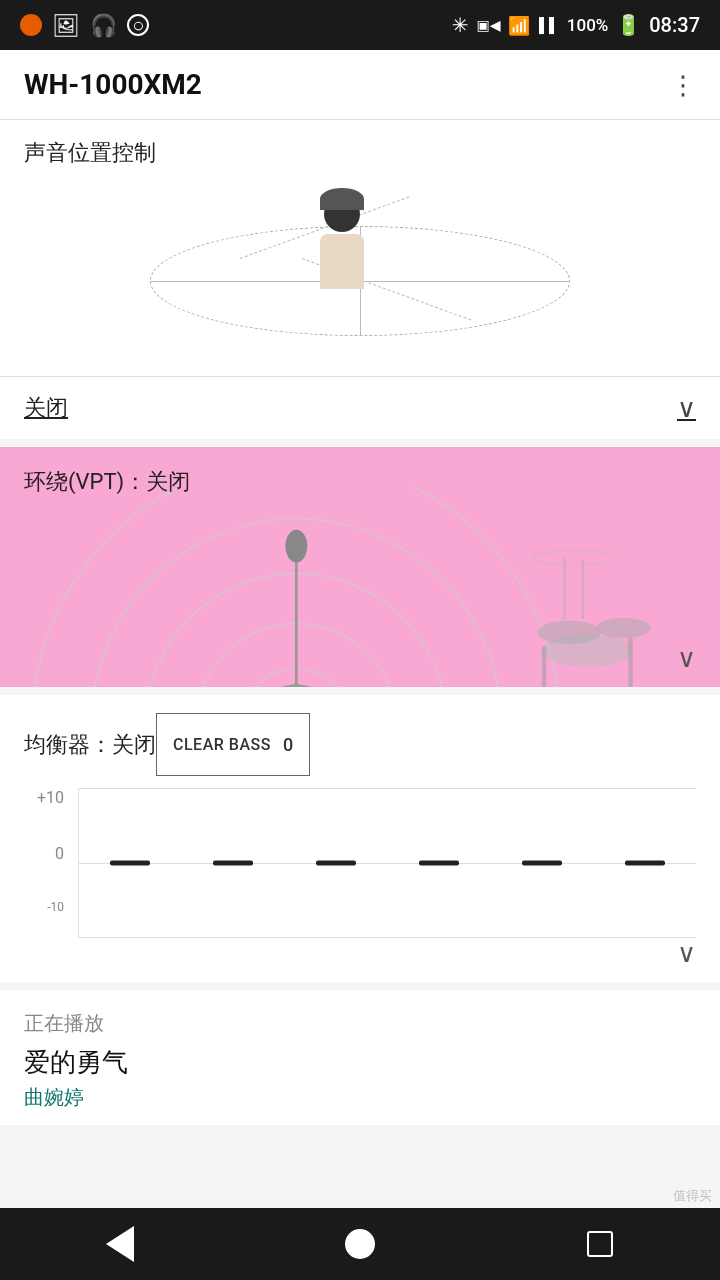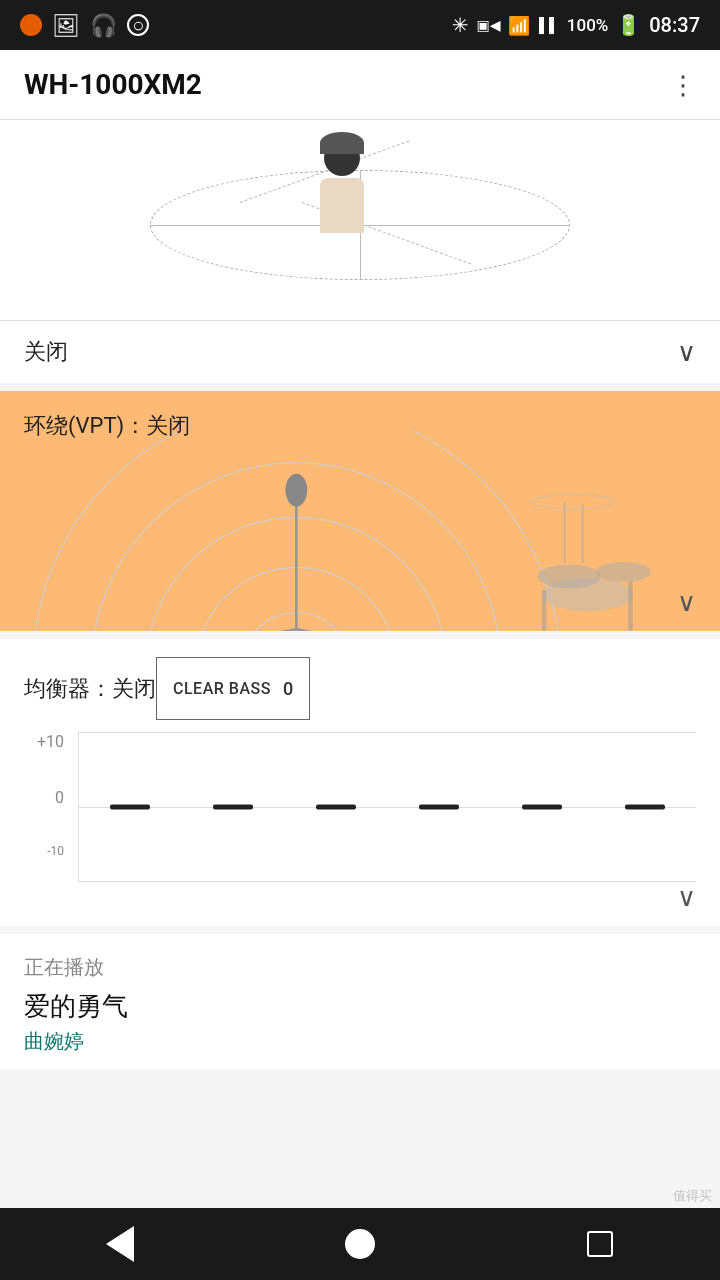--- a/index.html
+++ b/index.html
@@ -175,33 +175,34 @@
     }
 
     
     .dropdown-row {
       display: flex;
       align-items: flex-end;
       justify-content: space-between;
       padding: 16px 24px;
       border-top: 1px solid #e0e0e0;
       cursor: pointer;
+      text-decoration: underline;
     }
     .dropdown-label {
       font-size: 22px;
       color: #222;
     }
     .chevron-down {
       font-size: 26px;
       color: #444;
     }
 
     
     .vpt-section {
-      background: #fdba74;
+      background: #f9a8d4;
       min-height: 240px;
       position: relative;
       overflow: hidden;
     }
     .vpt-header {
       padding: 20px 24px 10px;
       font-size: 22px;
       color: #222;
       position: relative;
       z-index: 2;
@@ -382,20 +383,21 @@
     <span style="font-size:20px;font-weight:500;">08:37</span>
   </div>
 </div>
 
 <div class="app-header">
   <span class="app-title">WH-1000XM2</span>
   <span class="menu-dots">⋮</span>
 </div>
 
 <div class="section sound-position-section">
+  <div class="section-label">声音位置控制</div>
 
   <div class="figure-container">
     <div class="person-figure">
 
       <div class="ellipse-outer"></div>
       <div class="ellipse-line-h"></div>
       <div class="ellipse-line-v"></div>
 
       <div class="diag-line diag1"></div>
       <div class="diag-line diag2"></div>

